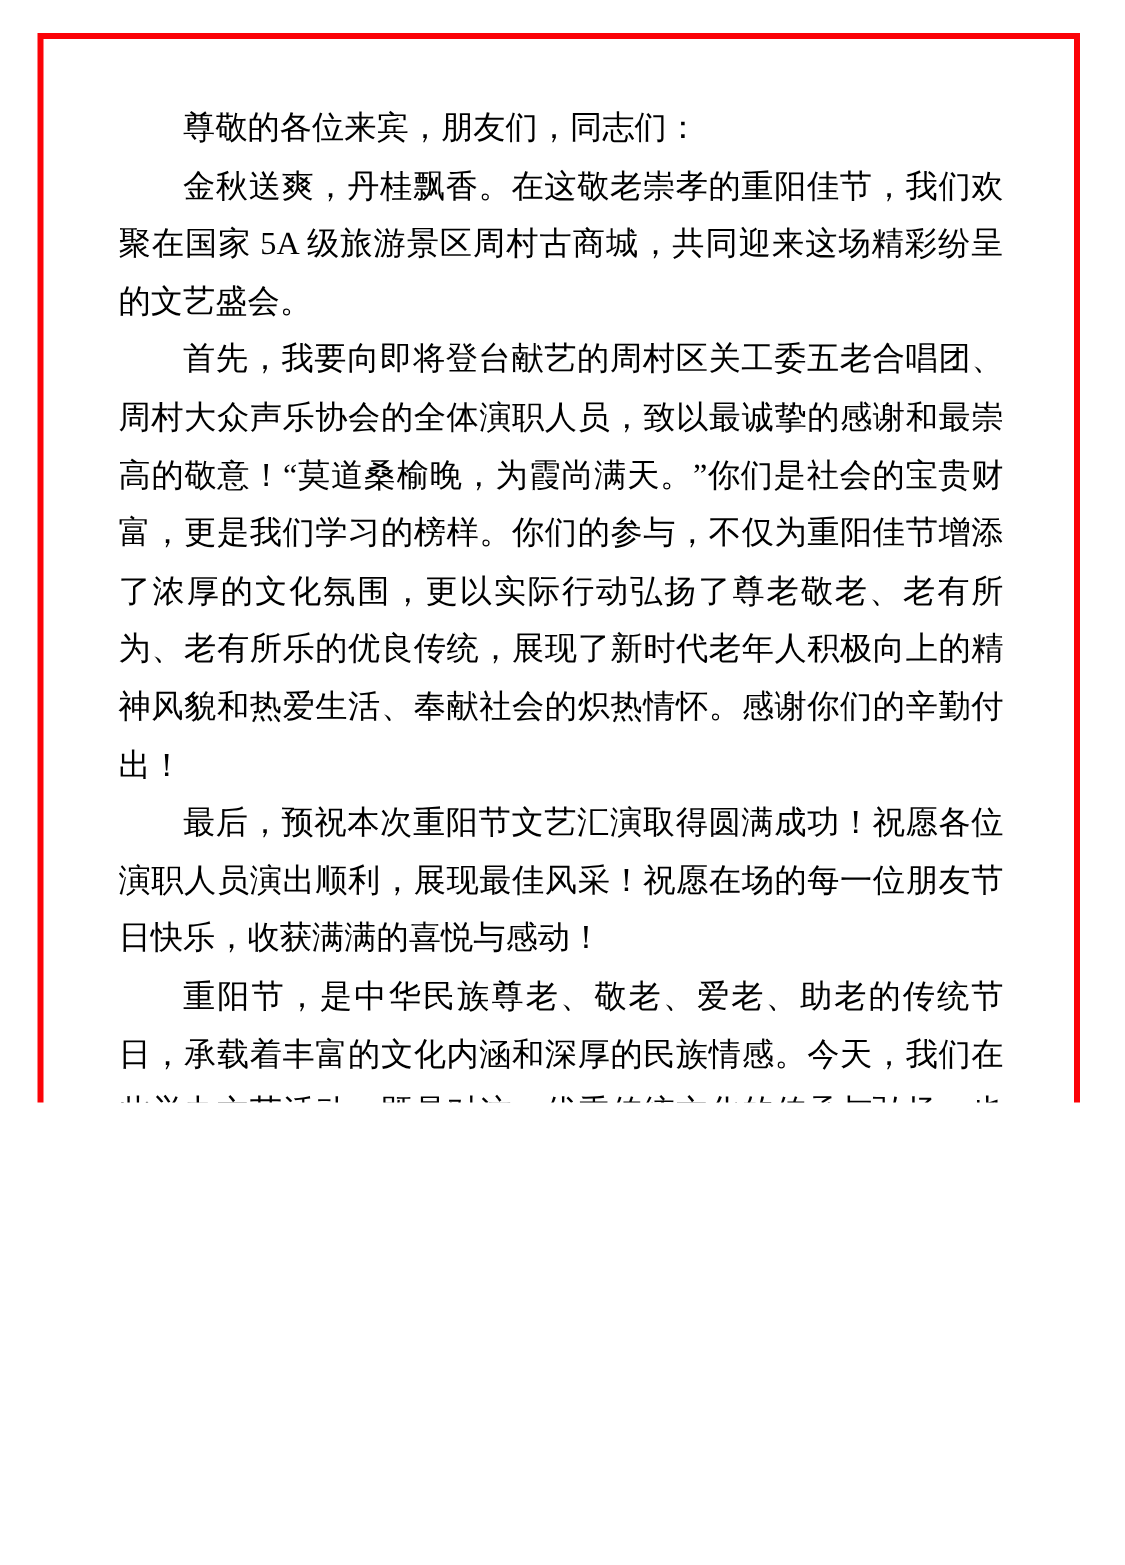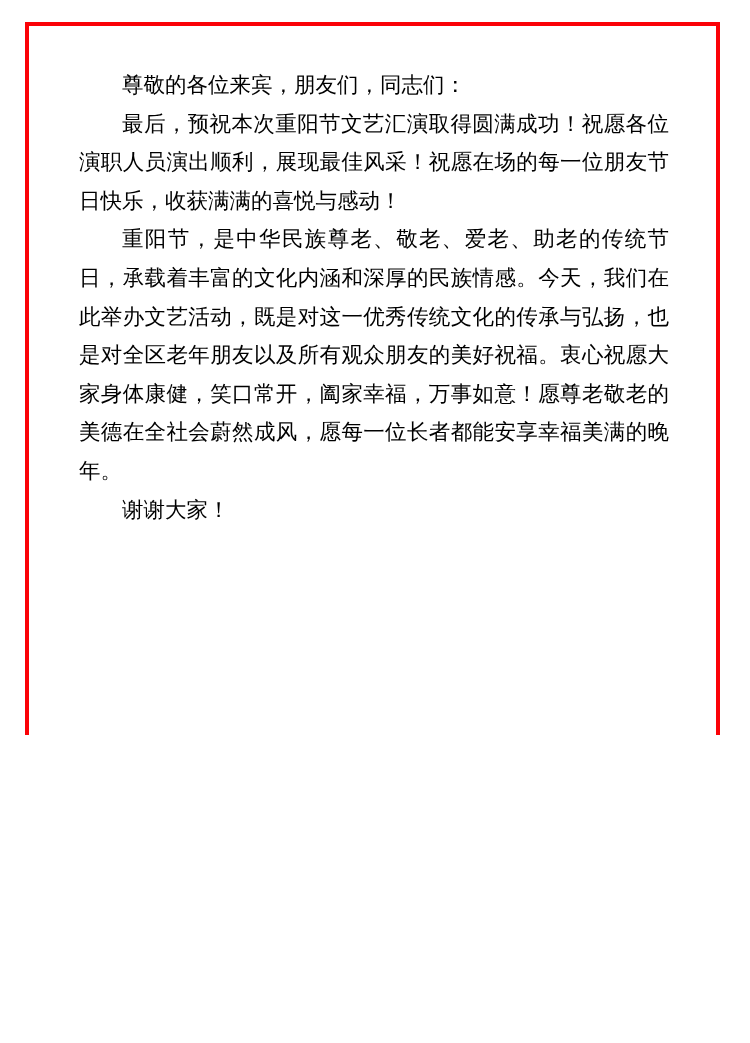--- a/index.html
+++ b/index.html
@@ -70,20 +70,22 @@
 </style>
 </head>
 <body>
 
 <div class="page">
 
   <div class="red-frame"></div>
 
   <div class="speech-body">
     <p>尊敬的各位来宾，朋友们，同志们：</p>
+    <p>金秋送爽，丹桂飘香。在这敬老崇孝的重阳佳节，我们欢聚在国家 5A 级旅游景区周村古商城，共同迎来这场精彩纷呈的文艺盛会。</p>
+    <p>首先，我要向即将登台献艺的周村区关工委五老合唱团、周村大众声乐协会的全体演职人员，致以最诚挚的感谢和最崇高的敬意！“莫道桑榆晚，为霞尚满天。”你们是社会的宝贵财富，更是我们学习的榜样。你们的参与，不仅为重阳佳节增添了浓厚的文化氛围，更以实际行动弘扬了尊老敬老、老有所为、老有所乐的优良传统，展现了新时代老年人积极向上的精神风貌和热爱生活、奉献社会的炽热情怀。感谢你们的辛勤付出！</p>
     <p>最后，预祝本次重阳节文艺汇演取得圆满成功！祝愿各位演职人员演出顺利，展现最佳风采！祝愿在场的每一位朋友节日快乐，收获满满的喜悦与感动！</p>
     <p>重阳节，是中华民族尊老、敬老、爱老、助老的传统节日，承载着丰富的文化内涵和深厚的民族情感。今天，我们在此举办文艺活动，既是对这一优秀传统文化的传承与弘扬，也是对全区老年朋友以及所有观众朋友的美好祝福。衷心祝愿大家身体康健，笑口常开，阖家幸福，万事如意！愿尊老敬老的美德在全社会蔚然成风，愿每一位长者都能安享幸福美满的晚年。</p>
     <p>谢谢大家！</p>
   </div>
 
   <div class="watermark">
     <span>
       <svg width="19" height="19" viewBox="0 0 20 20">
         <circle cx="10" cy="10" r="8.6" fill="none" stroke="#ebebeb" stroke-width="1.6"></circle>
         <path d="M13.5 5.5 C9 5.5 8.5 9 11 9.8 C13.5 10.6 12.5 14.5 7 14.2" fill="none" stroke="#ebebeb" stroke-width="1.6" stroke-linecap="round"></path>

